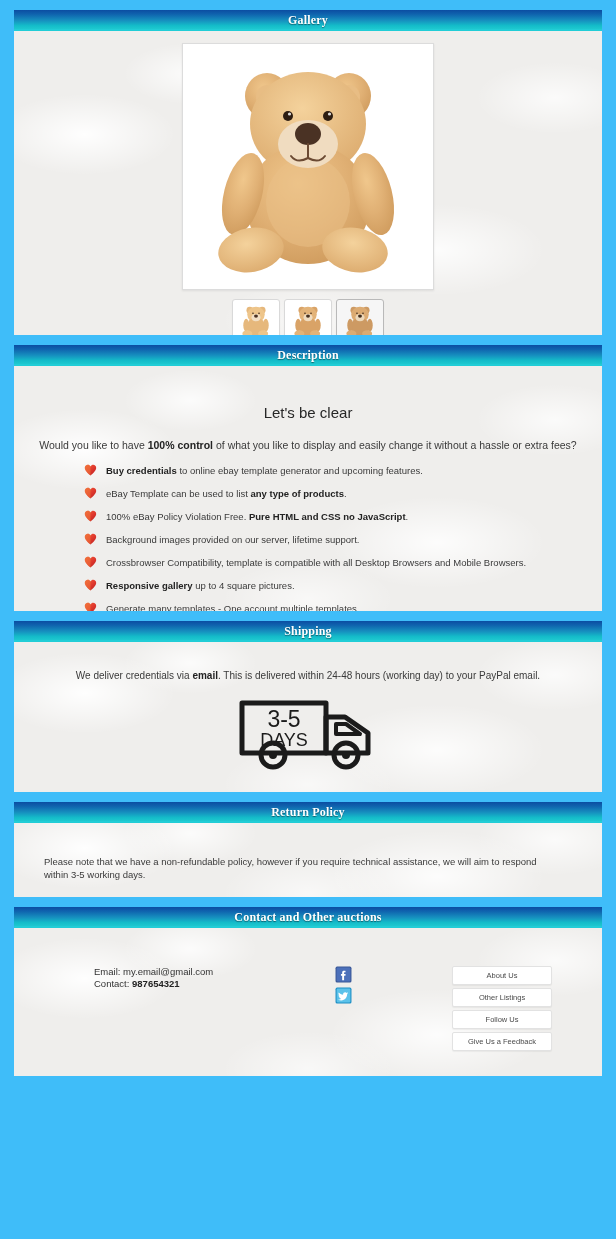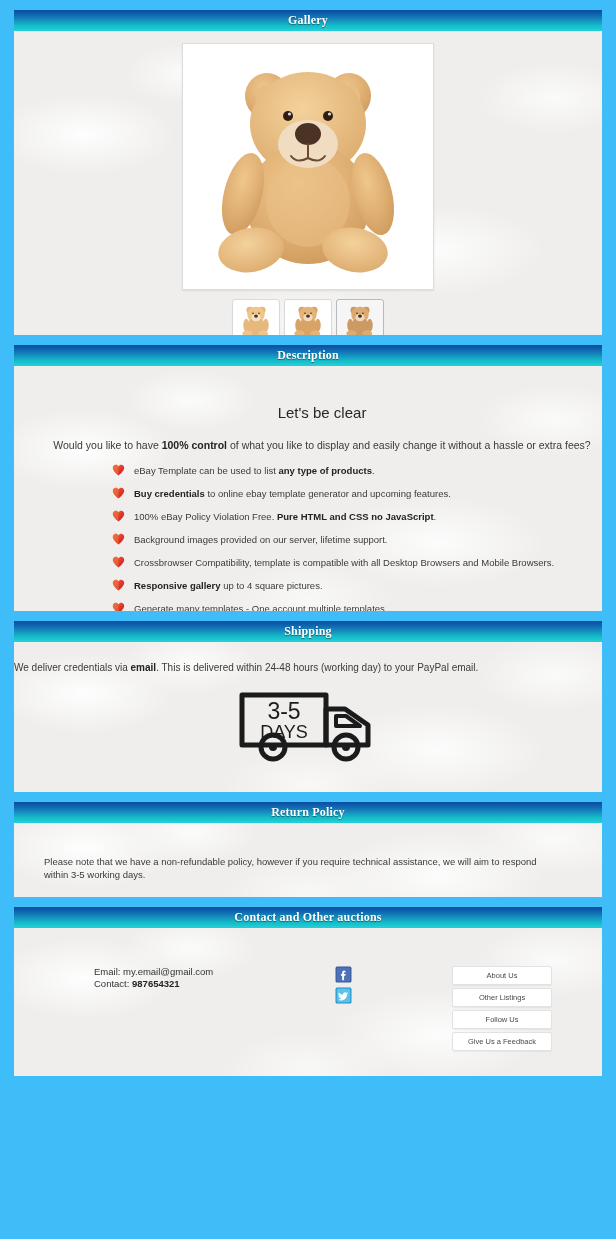--- a/index.html
+++ b/index.html
@@ -52,41 +52,41 @@
   .thumbs { display:flex; justify-content:center; gap:4px; margin-top:9px; }
   .thumb {
     width:48px; height:44px; background:#ffffff;
     border:1px solid #d9d9d9; border-radius:3px;
     display:flex; align-items:center; justify-content:center;
     box-shadow:0 1px 1px rgba(0,0,0,.08);
   }
   .thumb.sel { border-color:#b9b9b9; background:#f6f6f6; }
 
   
-  .desc-body { height:245px;padding-left:28px; }
+  .desc-body { height:245px; }
   .desc-title {
     text-align:center; font-size:15px; color:#272727;
     padding-top:38px; font-weight:normal;
   }
   .desc-lead {
     text-align:center; font-size:10.5px; color:#3a3a3a;
     margin-top:18px;
   }
   .feat-list { margin:14px 0 0 0; padding:0; list-style:none; }
   .feat-list li {
     display:flex; align-items:flex-start; gap:9px;
     font-size:9.5px; color:#3a3a3a;
     padding:0 0 0 70px; margin-bottom:11px; line-height:12px;
   }
   .heart { width:13px; height:12px; flex:0 0 13px; margin-top:-1px; }
   b { font-weight:bold; color:#232323; }
 
   
   .ship-body { height:150px; }
-  .ship-text { font-size:10px; color:#3a3a3a; padding-top:20px; }
+  .ship-text { text-align:center; font-size:10px; color:#3a3a3a; padding-top:28px; }
   .truck-wrap { display:flex; justify-content:center; margin-top:12px; }
 
   
   .ret-body { height:74px; }
   .ret-text {
     font-size:9.5px; color:#3a3a3a; line-height:13px;
     padding:32px 60px 0 30px;
   }
 
   
@@ -218,35 +218,35 @@
                 <defs>
                   <linearGradient id="hg" x1="0" y1="0" x2="1" y2="1">
                     <stop offset="0%" stop-color="#f0663b"></stop>
                     <stop offset="50%" stop-color="#e23a2e"></stop>
                     <stop offset="100%" stop-color="#b81f1f"></stop>
                   </linearGradient>
                 </defs>
                 <path d="M12 21S1.5 13.6 1.5 7.3C1.5 3.9 4 1.5 7 1.5c2 0 3.9 1.1 5 3 1.1-1.9 3-3 5-3 3 0 5.5 2.4 5.5 5.8C22.5 13.6 12 21 12 21z" fill="url(#hg)"></path>
                 <path d="M12 21S1.5 13.6 1.5 7.3C1.5 3.9 4 1.5 7 1.5c2 0 3.9 1.1 5 3v16.5z" fill="#f07a3c" opacity=".55"></path>
               </svg>
+              <span><b>Buy credentials</b> to online ebay template generator and upcoming features.</span>
+            </li>
+            <li>
+              <svg class="heart" viewBox="0 0 24 22">
+                <defs>
+                  <linearGradient id="hg" x1="0" y1="0" x2="1" y2="1">
+                    <stop offset="0%" stop-color="#f0663b"></stop>
+                    <stop offset="50%" stop-color="#e23a2e"></stop>
+                    <stop offset="100%" stop-color="#b81f1f"></stop>
+                  </linearGradient>
+                </defs>
+                <path d="M12 21S1.5 13.6 1.5 7.3C1.5 3.9 4 1.5 7 1.5c2 0 3.9 1.1 5 3 1.1-1.9 3-3 5-3 3 0 5.5 2.4 5.5 5.8C22.5 13.6 12 21 12 21z" fill="url(#hg)"></path>
+                <path d="M12 21S1.5 13.6 1.5 7.3C1.5 3.9 4 1.5 7 1.5c2 0 3.9 1.1 5 3v16.5z" fill="#f07a3c" opacity=".55"></path>
+              </svg>
               <span>eBay Template can be used to list <b>any type of products</b>.</span>
-            </li>
-            <li>
-              <svg class="heart" viewBox="0 0 24 22">
-                <defs>
-                  <linearGradient id="hg" x1="0" y1="0" x2="1" y2="1">
-                    <stop offset="0%" stop-color="#f0663b"></stop>
-                    <stop offset="50%" stop-color="#e23a2e"></stop>
-                    <stop offset="100%" stop-color="#b81f1f"></stop>
-                  </linearGradient>
-                </defs>
-                <path d="M12 21S1.5 13.6 1.5 7.3C1.5 3.9 4 1.5 7 1.5c2 0 3.9 1.1 5 3 1.1-1.9 3-3 5-3 3 0 5.5 2.4 5.5 5.8C22.5 13.6 12 21 12 21z" fill="url(#hg)"></path>
-                <path d="M12 21S1.5 13.6 1.5 7.3C1.5 3.9 4 1.5 7 1.5c2 0 3.9 1.1 5 3v16.5z" fill="#f07a3c" opacity=".55"></path>
-              </svg>
-              <span><b>Buy credentials</b> to online ebay template generator and upcoming features.</span>
             </li>
             <li>
               <svg class="heart" viewBox="0 0 24 22">
                 <defs>
                   <linearGradient id="hg" x1="0" y1="0" x2="1" y2="1">
                     <stop offset="0%" stop-color="#f0663b"></stop>
                     <stop offset="50%" stop-color="#e23a2e"></stop>
                     <stop offset="100%" stop-color="#b81f1f"></stop>
                   </linearGradient>
                 </defs>

